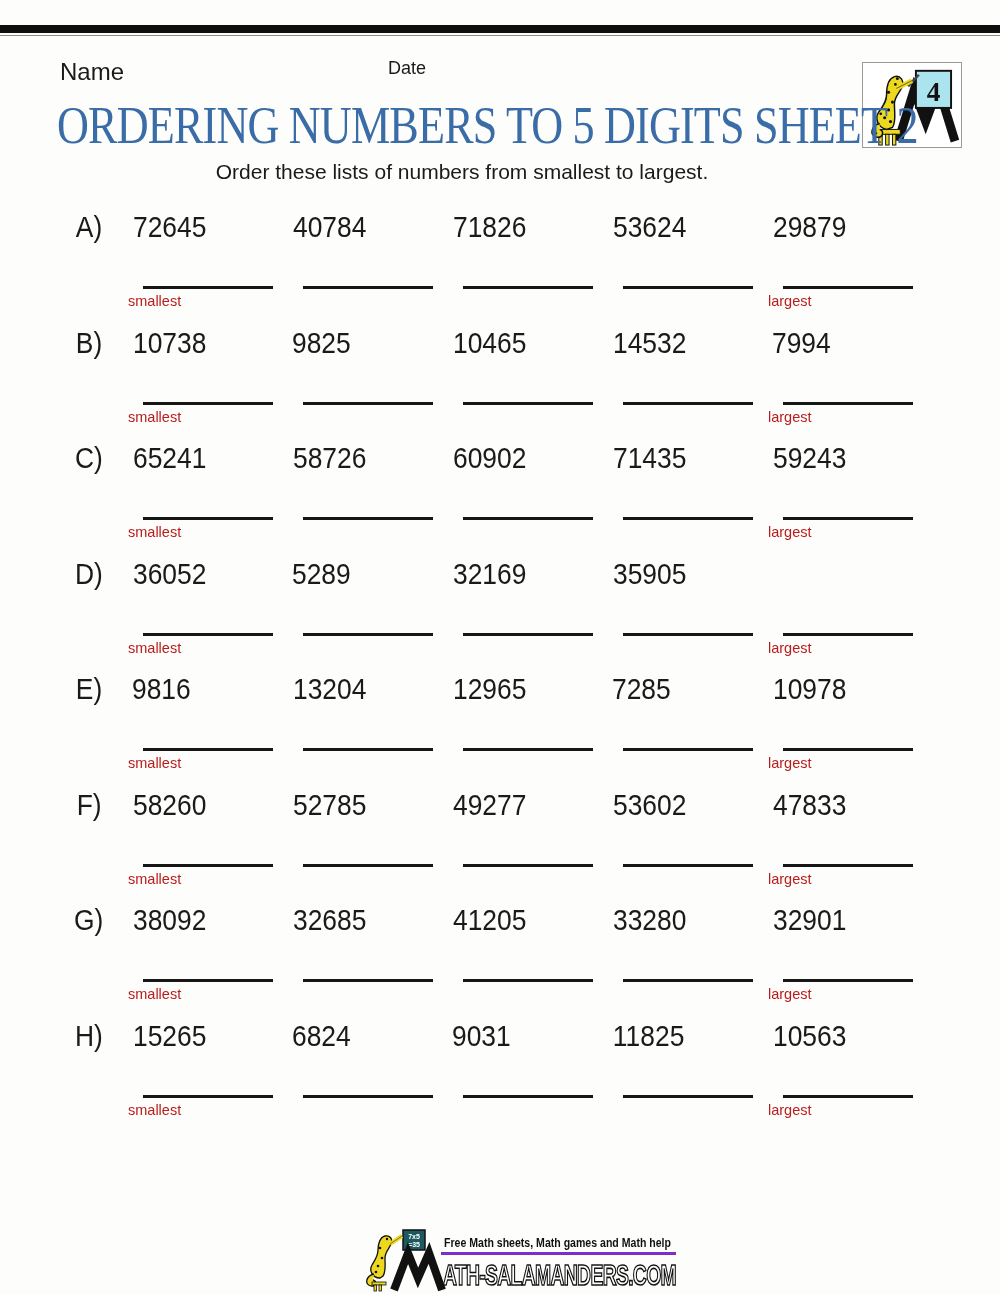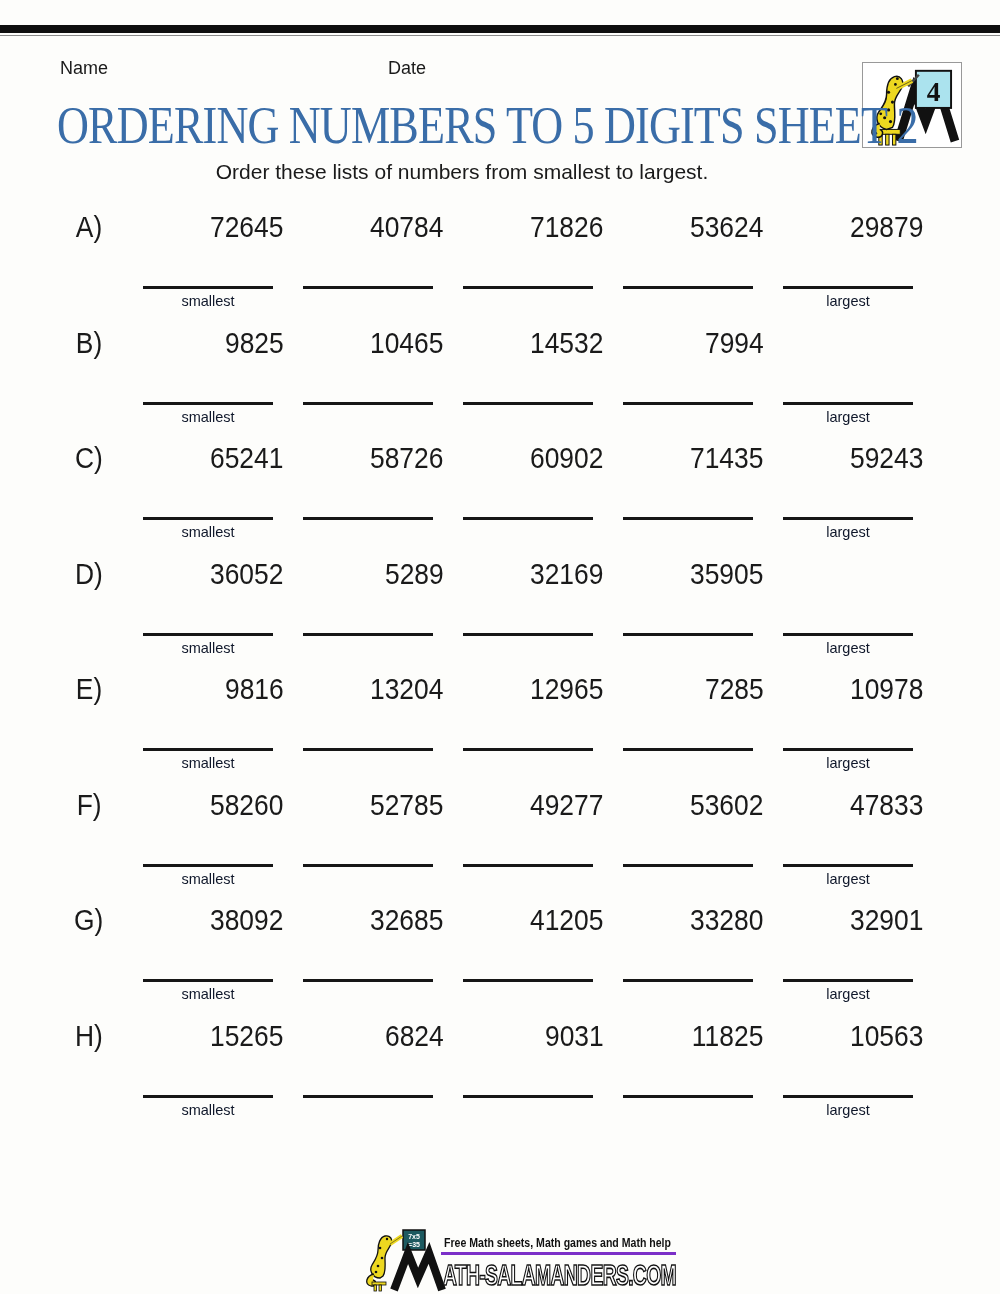--- a/index.html
+++ b/index.html
@@ -3,47 +3,47 @@
 <meta charset="utf-8">
 <style>
   html,body{margin:0;padding:0;}
   body{
     width:1000px;height:1294px;position:relative;overflow:hidden;
     background:#fdfdfb;color:#1a1a1a;
     font-family:"Liberation Sans",sans-serif;
   }
   .top-bar{position:absolute;left:0;top:25px;width:1000px;height:8px;background:#0e0e0e;}
   .top-bar-thin{position:absolute;left:0;top:35px;width:1000px;height:1px;background:#8a8a8a;}
-  .name-label{position:absolute;left:60px;top:58px;font-size:18px;}
+  .name-label{position:absolute;left:60px;top:58px;font-size:24px;}
   .date-label{position:absolute;left:388px;top:58px;font-size:18px;}
   .logo-box{
     position:absolute;left:862px;top:62px;width:100px;height:86px;
     background:#ffffff;border:1px solid #999;box-sizing:border-box;
   }
   .page-title{
     position:absolute;left:57px;top:100px;
     font-family:"Liberation Serif",serif;font-size:52px;line-height:1.0;
     white-space:nowrap;letter-spacing:-1px;
     transform:scaleX(0.85);transform-origin:left top;
   }
   .page-subtitle{
     position:absolute;left:0;top:160px;width:924px;text-align:center;
     font-size:21px;
   }
   .questions{position:absolute;left:50px;top:203px;width:930px;}
   .qblock{height:115.5px;}
   .num-row{display:flex;padding-top:6px;height:40px;align-items:flex-start;}
   .qletter{width:78px;text-align:center;font-size:30px;line-height:36px;}
-  .ncell{width:160px;text-align:right;font-size:30px;line-height:36px;}
+  .ncell{width:160px;text-align:left;font-size:30px;line-height:36px;}
   .num,.qletter-inner{display:inline-block;transform:scaleX(0.88);white-space:nowrap;}
   .blank-row{display:flex;margin-top:37px;}
   .qspacer{width:78px;}
   .bcell{width:160px;}
   .rule{width:130px;height:3px;background:#161616;margin:0 auto;}
-  .blab{text-align:center;font-size:14.5px;margin-top:4px;color:#0f172a;height:18px;}
+  .blab{text-align:left;font-size:14.5px;margin-top:4px;color:#b91c1c;height:18px;}
   .footer{position:absolute;left:346px;top:1226px;width:330px;height:66px;}
   svg text{font-family:"Liberation Sans",sans-serif;}
   svg .serif{font-family:"Liberation Serif",serif;}
 </style>
 </head>
 <body>
 
 <div class="top-bar"></div>
 <div class="top-bar-thin"></div>
 
@@ -120,20 +120,21 @@
       <div class="bcell">
           <div class="rule"></div>
           <div class="blab">largest</div>
         </div>
     </div>
   </div>
 
   <div class="qblock">
     <div class="num-row">
       <div class="qletter"><span class="qletter-inner">B)</span></div>
+      <div class="ncell"><span class="num">10738</span></div>
       <div class="ncell"><span class="num">9825</span></div>
       <div class="ncell"><span class="num">10465</span></div>
       <div class="ncell"><span class="num">14532</span></div>
       <div class="ncell"><span class="num">7994</span></div>
     </div>
     <div class="blank-row">
       <div class="qspacer"></div>
       <div class="bcell">
           <div class="rule"></div>
           <div class="blab">smallest</div>

